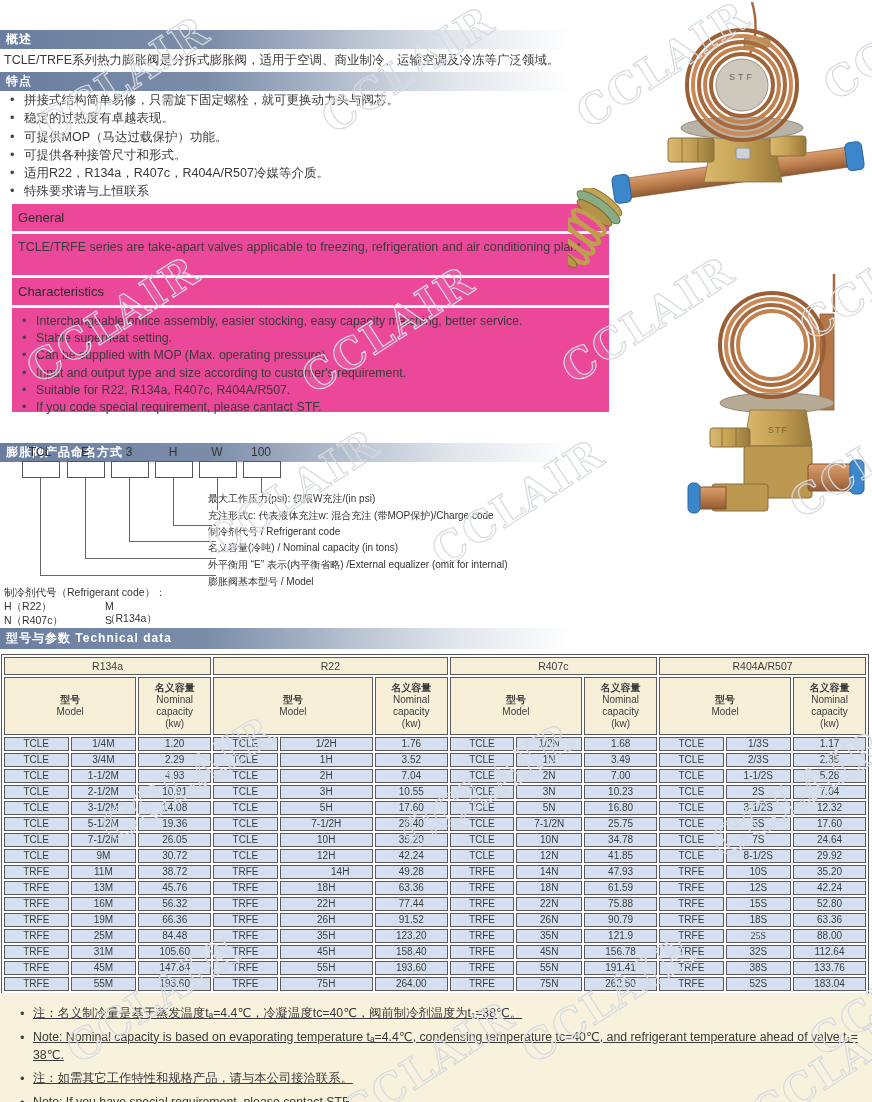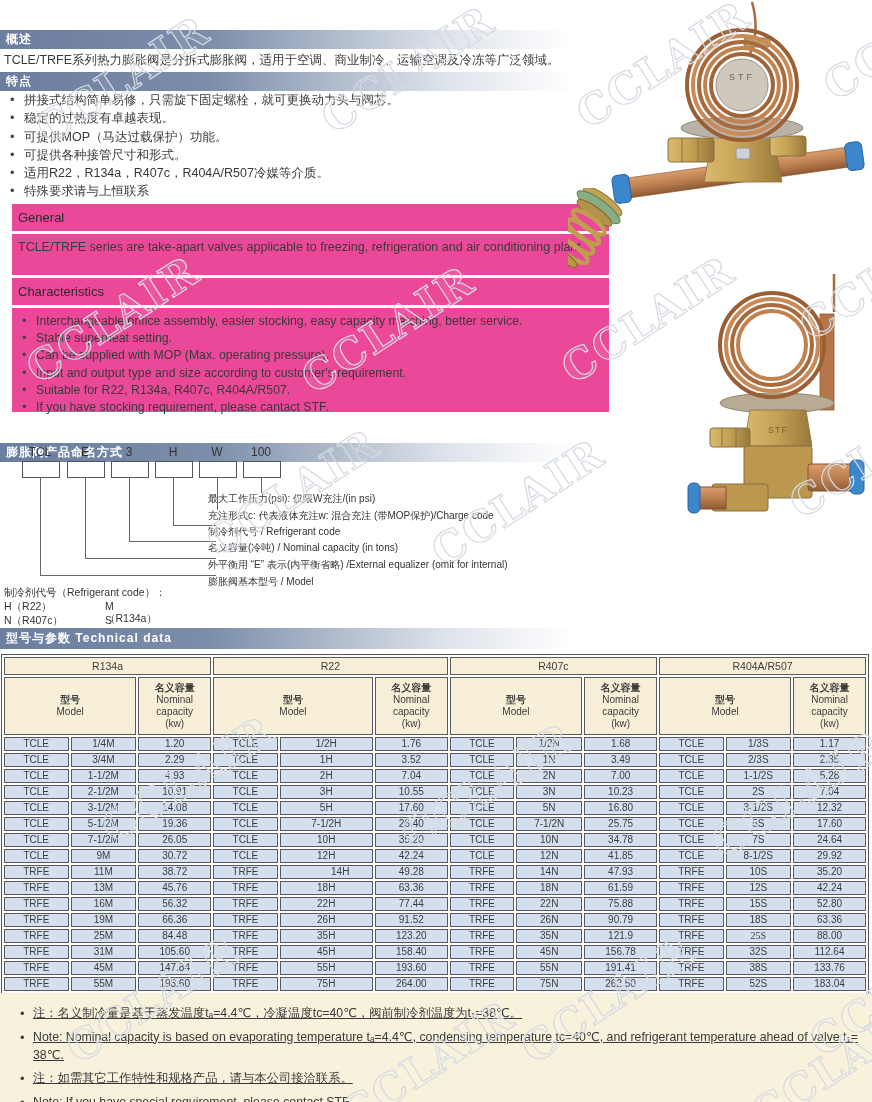--- a/index.html
+++ b/index.html
@@ -94,21 +94,21 @@
   <div class="band" style="top:234px;height:41px;padding:4px 6px;font-size:12.5px;line-height:1.45">TCLE/TRFE series are take-apart valves applicable to freezing, refrigeration and air conditioning plant.</div>
 
   <div class="band h" style="top:278px;height:27px">Characteristics</div>
   <div class="band" style="top:308px;height:104px">
     <ul class="bullets" id="characteristics-list">
         <li>Interchangeable orifice assembly, easier stocking, easy capacity matching, better service.</li>
         <li>Stable superheat setting.</li>
         <li>Can be supplied with MOP (Max. operating pressure).</li>
         <li>Input and output type and size according to customer's requirement.</li>
         <li>Suitable for R22, R134a, R407c, R404A/R507.</li>
-        <li>If you have stocking requirement, please cantact STF.</li>
+        <li>If you code special requirement, please cantact STF.</li>
       </ul>
   </div>
 
   <div class="img-box" style="left:602px;top:0;width:268px;height:238px">
     <svg width="268" height="238" viewBox="0 0 268 238">
       <defs>
         <linearGradient id="brass1" x1="0" y1="0" x2="1" y2="0">
           <stop offset="0" stop-color="#d9ba6e"></stop>
             <stop offset="0.5" stop-color="#c3a054"></stop>
             <stop offset="1" stop-color="#97783a"></stop>

